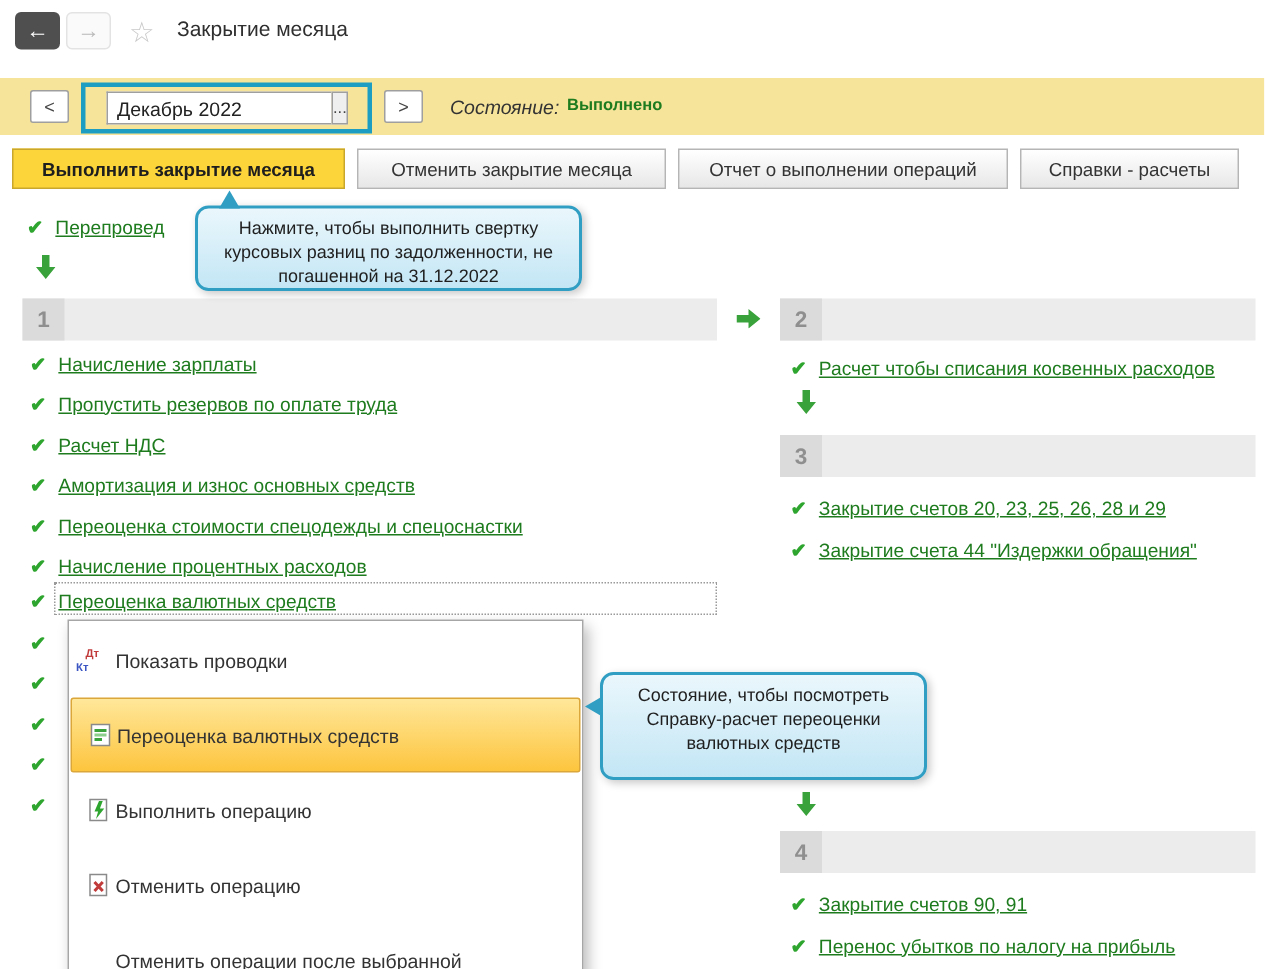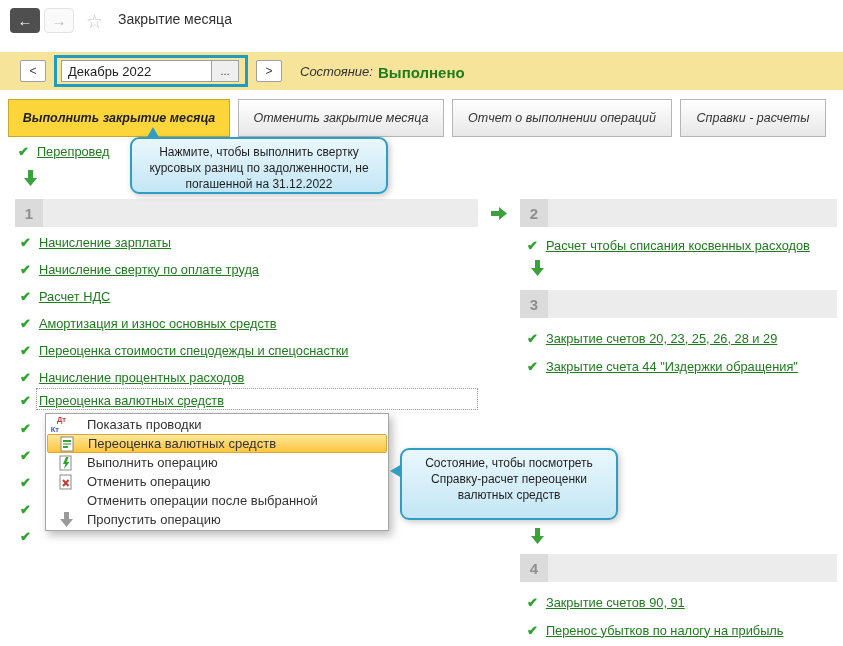--- a/index.html
+++ b/index.html
@@ -16,31 +16,31 @@
   .star { position:absolute; left:86px; top:10px; font-size:19px; color:#c9c9c9; }
   .page-title { position:absolute; left:118px; top:11px; font-size:14px; color:#2f2f2f; font-weight:normal; }
 
   
   .band { position:absolute; left:0; top:52px; width:100%; height:38px; background:#F6E49B; }
   .small-nav { position:absolute; top:8px; width:26px; height:22px; background:#fff;
     border:1px solid #9f9f9f; border-radius:2px; font-size:12px; color:#444; cursor:pointer; }
   .small-nav.prev { left:20px; }
   .small-nav.next { left:256px; }
   .hl-box { position:absolute; left:54px; top:3px; width:194px; height:32px;
-    border:3px solid #1D9DC1; display:flex; align-items:center; padding:4px; background:transparent; }
+    border:3px solid #1D9DC1; display:flex; align-items:center; padding:14px; background:transparent; }
   .period-input { width:150px; height:22px; border:1px solid #9f9f9f; border-right:none;
     font-family:"Liberation Sans", sans-serif; font-size:13px; padding:0 6px; color:#222; background:#fff; }
   .ellipsis-btn { width:28px; height:22px; background:#efefef; border:1px solid #9f9f9f;
     font-size:11px; color:#444; cursor:pointer; }
   .state-label { position:absolute; left:300px; top:12px; font-size:13px; color:#333;font-style:italic; }
-  .state-value { position:absolute; left:378px; top:12px; font-size:15px; font-weight:bold; color:#1E7B1E; }
-
-  
-  .btn { position:absolute; top:99px; height:38px; font-family:"Liberation Sans", sans-serif;
-    font-size:12.5px; color:#333; cursor:pointer;font-style:italic; }
+  .state-value { position:absolute; left:378px; top:12px; font-size:11px; font-weight:bold; color:#1E7B1E; }
+
+  
+  .btn { position:absolute; top:99px; height:27px; font-family:"Liberation Sans", sans-serif;
+    font-size:12.5px; color:#333; cursor:pointer; }
   .btn-primary { left:8px; width:222px; background:#FCD53A; border:1px solid #C9A62C; font-weight:bold; color:#1e1e1e; }
   .btn-plain { background:linear-gradient(180deg,#ffffff,#e7e7e7); border:1px solid #b5b5b5; }
   .btn-cancel-close { left:238px; width:206px; }
   .btn-report { left:452px; width:220px; }
   .btn-certs { left:680px; width:146px; }
 
   
   .op-item { position:absolute; display:flex; align-items:center; gap:8px; height:20px; }
   .check { color:#2EA52E; font-size:13px; font-weight:bold; line-height:1; flex:0 0 auto; }
   .op-link { color:#1E7B1E; font-size:12.8px; text-decoration:underline; cursor:pointer; white-space:nowrap; }
@@ -52,21 +52,21 @@
   .group-header { position:absolute; height:28px; background:#ECECEC; display:flex; align-items:stretch; }
   .group-num { width:28px; background:#DBDBDB; color:#8f8f8f; font-size:15px; font-weight:bold;
     display:flex; align-items:center; justify-content:center; }
 
   .dotted-row { position:absolute; left:36px; top:388px; width:442px; height:22px;
     border:1px dotted #9a9a9a; }
 
   
   .ctx-menu { position:absolute; left:45px; top:413px; width:344px; background:#fff;
     border:1px solid #a6a6a6; box-shadow:3px 4px 9px rgba(0,0,0,.28); padding:1px; z-index:20; }
-  .menu-item { height:19px; display:flex; align-items:center; gap:11px; padding:0 10px 0 9px;
+  .menu-item { height:50px; display:flex; align-items:center; gap:1px; padding:0 10px 0 9px;
     font-size:13px; color:#333; cursor:pointer; }
   .menu-item.hl { background:linear-gradient(180deg,#FFE79A,#FDC53E); border:1px solid #DBA63A; border-radius:2px; }
   .mi-icon { width:20px; height:18px; flex:0 0 20px; display:flex; align-items:center; justify-content:center; }
   .dtkt { position:relative; width:18px; height:17px; font-size:7.5px; font-weight:bold; line-height:1; }
   .dtkt .dt { position:absolute; left:0; top:0; color:#C23B3B; font-style:normal; }
   .dtkt .kt { position:absolute; right:16px; bottom:0; color:#3B55C2; font-style:normal; }
 
   
   .callout { position:absolute; border:2px solid #2F9EC2; border-radius:9px;
     background:linear-gradient(180deg,#EAF7FC,#C3E6F5); color:#1f1f1f; font-size:12px; line-height:1.35;
@@ -121,21 +121,21 @@
   <div class="group-header" style="left:15px; top:199px; width:463px;">
     <span class="group-num">1</span>
   </div>
 
   <div class="op-item" style="left:20px; top:232px;">
     <span class="check">✔</span>
     <a class="op-link">Начисление зарплаты</a>
   </div>
   <div class="op-item" style="left:20px; top:259px;">
     <span class="check">✔</span>
-    <a class="op-link">Начисление свертку по оплате труда</a>
+    <a class="op-link">Пропустить резервов по оплате труда</a>
   </div>
   <div class="op-item" style="left:20px; top:286px;">
     <span class="check">✔</span>
     <a class="op-link">Расчет НДС</a>
   </div>
   <div class="op-item" style="left:20px; top:313px;">
     <span class="check">✔</span>
     <a class="op-link">Амортизация и износ основных средств</a>
   </div>
   <div class="op-item" style="left:20px; top:340px;">

